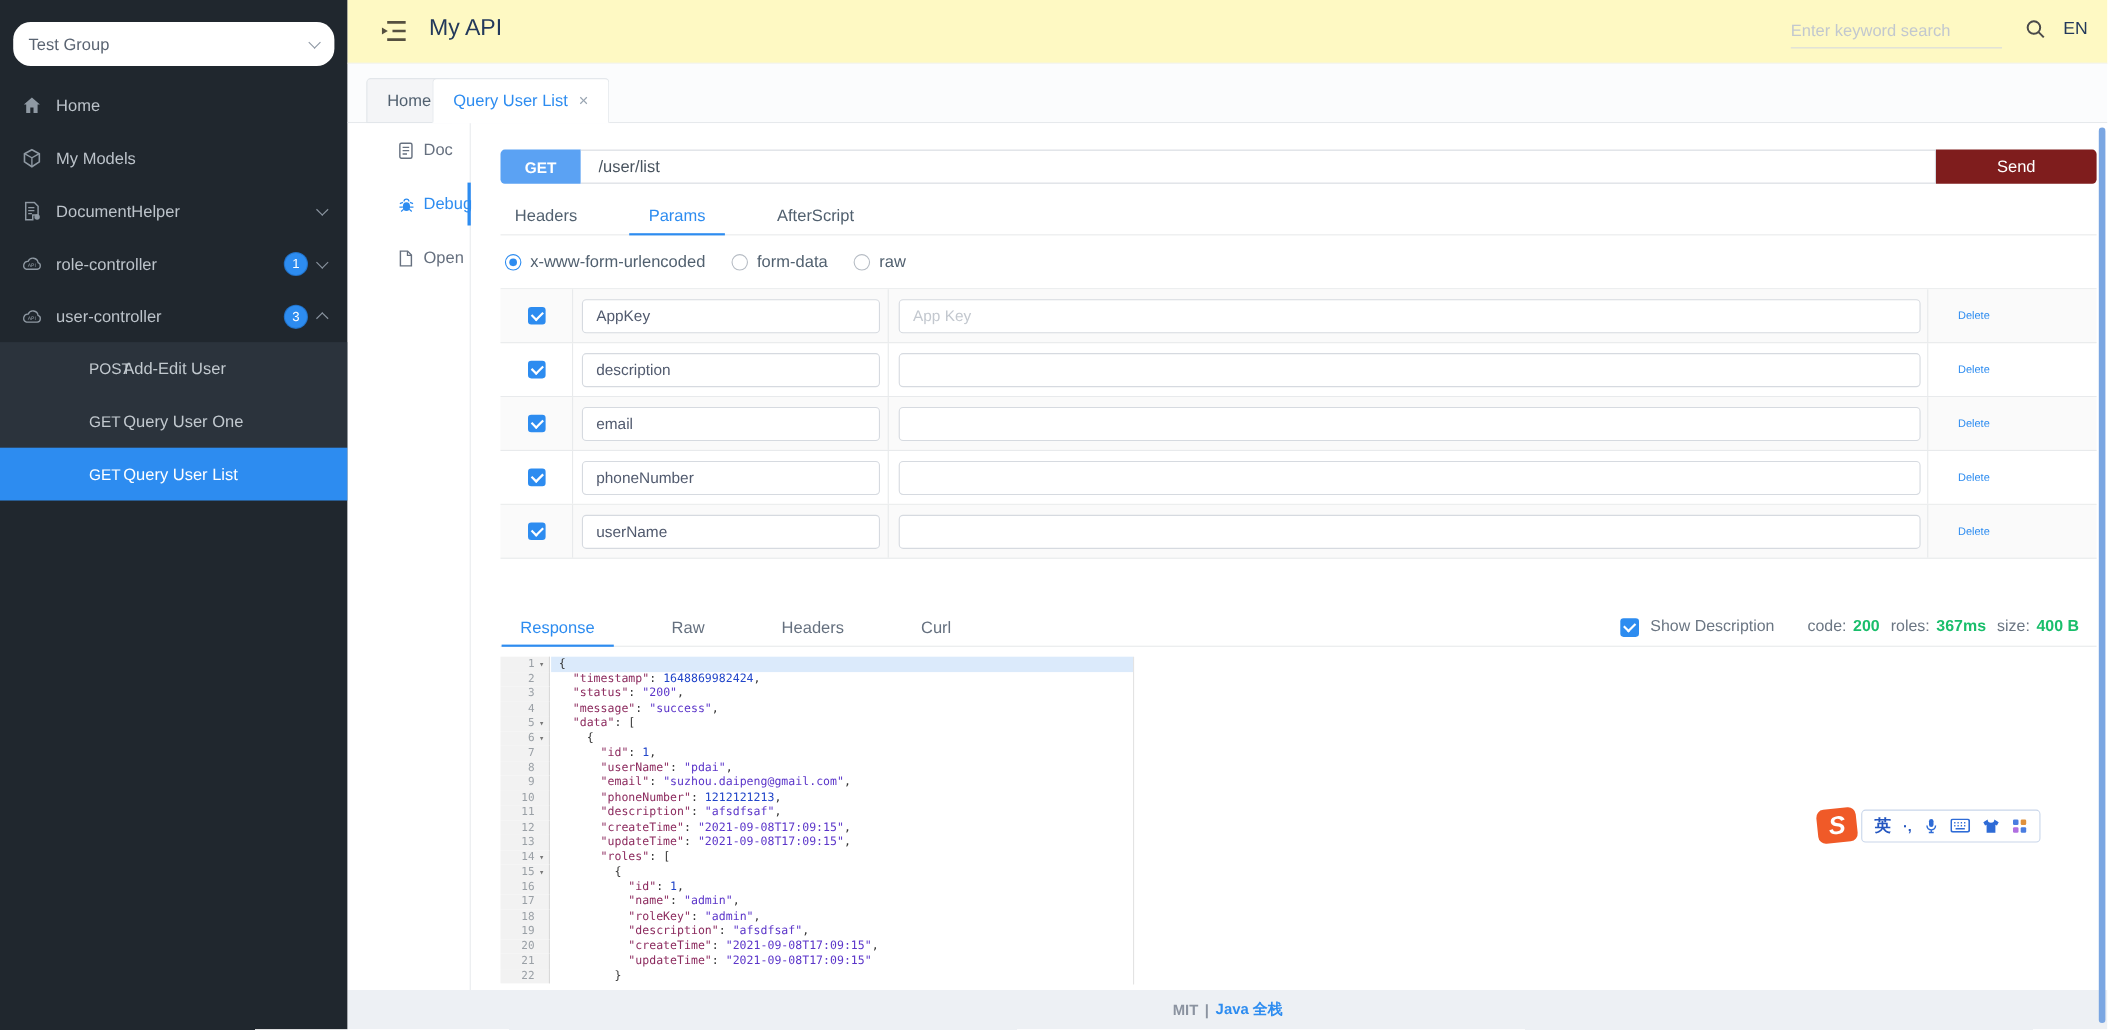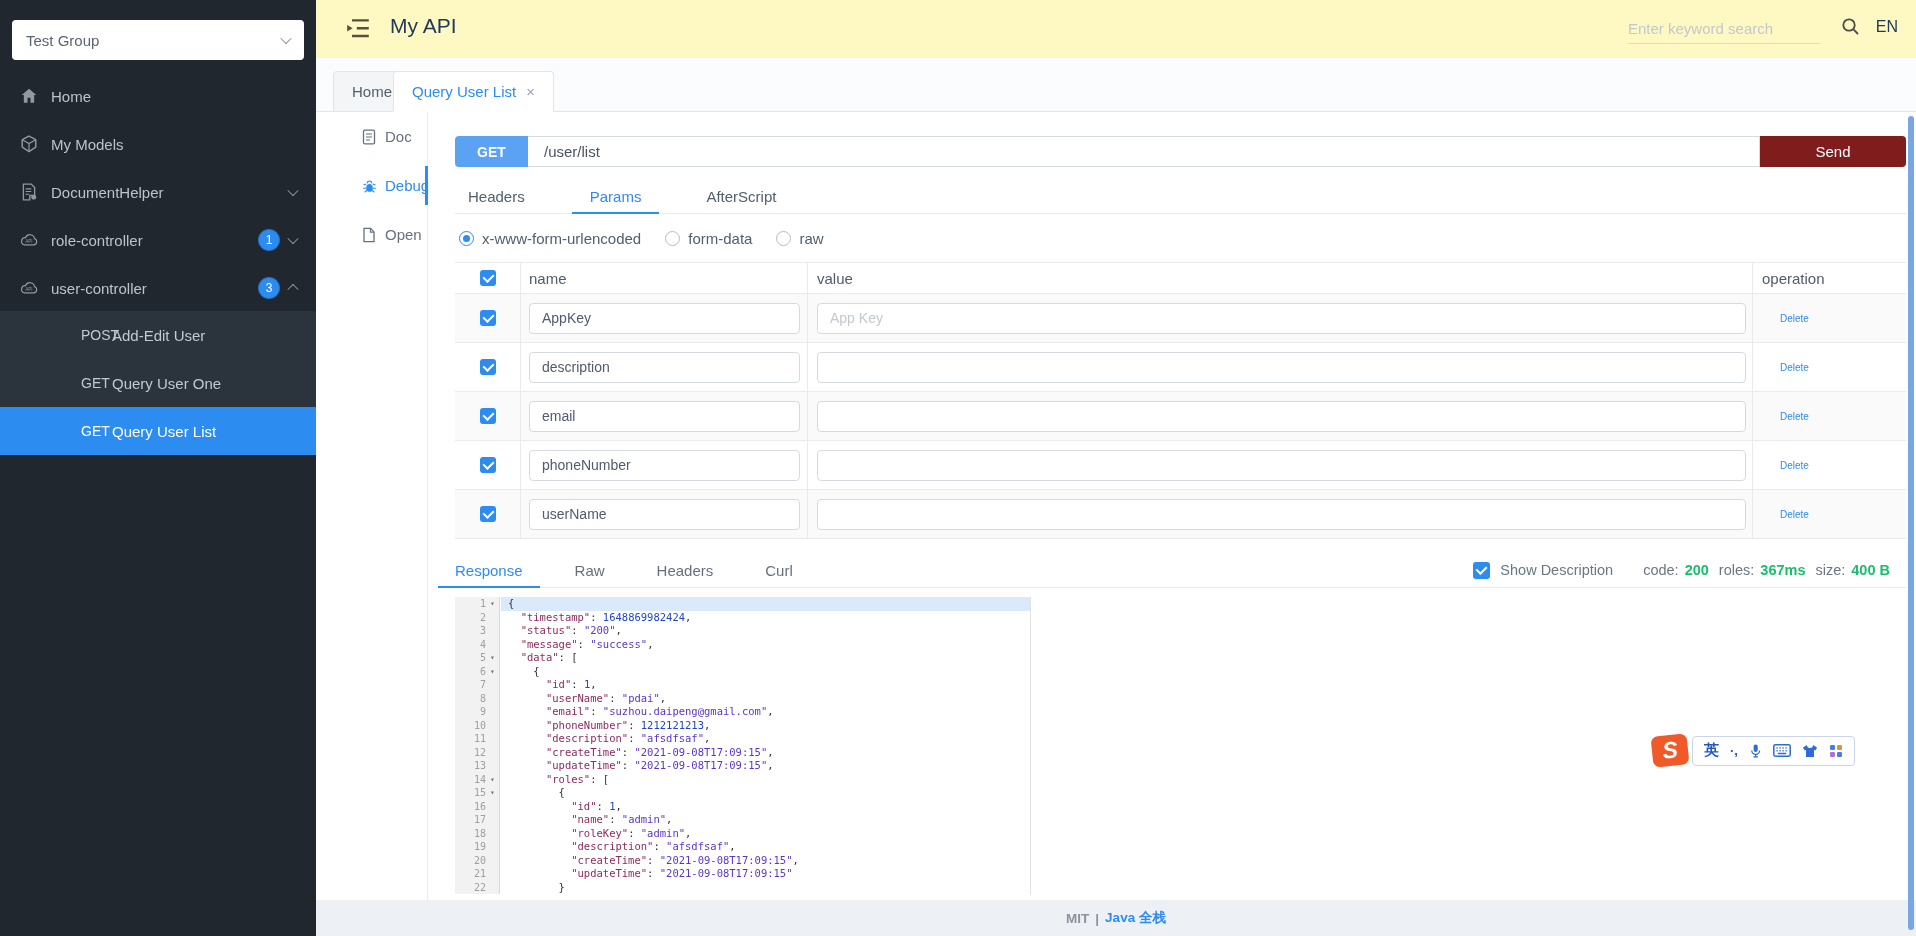--- a/index.html
+++ b/index.html
@@ -3,21 +3,21 @@
 <meta charset="utf-8">
 <style>
   * { margin:0; padding:0; box-sizing:border-box; }
   html,body { background:#fff; }
   .page { position:relative; width:1916px; height:936px; overflow:hidden;
           font-family:"Liberation Sans",sans-serif; background:#fff; color:#333; }
 
   
   .sidebar { position:absolute; left:0; top:0; width:316px; height:936px; background:#20272e; }
   .group-select { position:absolute; left:12px; top:20px; width:292px; height:40px; background:#fff;
-                  border-radius:4px; display:flex; align-items:center; padding:0 14px;
+                  border-radius:16px; display:flex; align-items:center; padding:0 14px;
                   font-size:15px; color:#5a6472; }
   .group-select .chev { margin-left:auto; }
   .menu { position:absolute; left:0; top:72px; width:316px; }
   .menu-item { height:48px; display:flex; align-items:center; padding:0 19px 0 20px;
                color:#bcc3ca; font-size:15px; cursor:pointer; }
   .menu-item .mi-icon { width:18px; height:18px; margin-right:13px; color:#8f99a3; flex:none; display:flex; }
   .menu-item .mi-icon svg { width:18px; height:18px; }
   .mi-label { white-space:nowrap; }
   .mi-spacer { flex:1; }
   .badge { min-width:20px; height:20px; border-radius:10px; background:#2d8cf0; color:#fff;
@@ -113,21 +113,21 @@
   .cell-input { height:31px; border:1px solid #d6dae0; border-radius:4px; padding:0 12px;
                 font-size:14px; color:#515a6e; outline:none; background:#fff; font-family:inherit; }
   .name-input { width:271px; }
   .value-input { width:929px; }
   .value-input::placeholder { color:#c3c8cf; }
   .delete-link { margin-left:18px; color:#2d8cf0; font-size:10px; cursor:pointer; }
 
   
   .resp-row { position:absolute; left:0; right:0; top:441px; height:35px; border-bottom:1px solid #e8eaec;
               display:flex; align-items:center; font-size:15px; color:#65707f; }
-  .resp-tab { position:relative; margin-left:0; margin-right:52px; height:100%;
+  .resp-tab { position:relative; margin-left:18px; margin-right:52px; height:100%;
               display:flex; align-items:center; cursor:pointer; }
   .resp-tab.active { color:#2d8cf0; }
   .resp-tab.active::after { content:""; position:absolute; left:-17px; right:-17px; bottom:-1px;
                             height:2px; background:#2d8cf0; }
   .resp-stats { margin-left:auto; display:flex; align-items:center; padding-right:16px;
                 font-size:14.5px; color:#6b7683; }
   .resp-stats .cb { width:17px; height:17px; margin-right:10px; }
   .show-desc-label { margin-right:20px; }
   .stat-label { margin-left:10px; }
   .stat-value { margin-left:6px; color:#19be6b; font-weight:bold; }
@@ -332,28 +332,20 @@
       <div class="radio-row">
         <span class="radio sel"></span>
         <span class="radio-label">x-www-form-urlencoded</span>
         <span class="radio"></span>
         <span class="radio-label">form-data</span>
         <span class="radio"></span>
         <span class="radio-label">raw</span>
       </div>
 
       <div class="tbl">
-        <div class="tbl-head">
-          <div class="col-cb">
-              <span class="cb"></span>
-            </div>
-          <div class="col-name">name</div>
-          <div class="col-value">value</div>
-          <div class="col-op">operation</div>
-        </div>
         <div id="tbl-body">
             <div class="tbl-row striped">
               <div class="col-cb">
                 <span class="cb"></span>
               </div>
               <div class="col-name">
                 <input class="cell-input name-input" type="text" value="AppKey" style="">
               </div>
               <div class="col-value">
                 <input class="cell-input value-input" type="text" value="" placeholder="App Key" style="">

